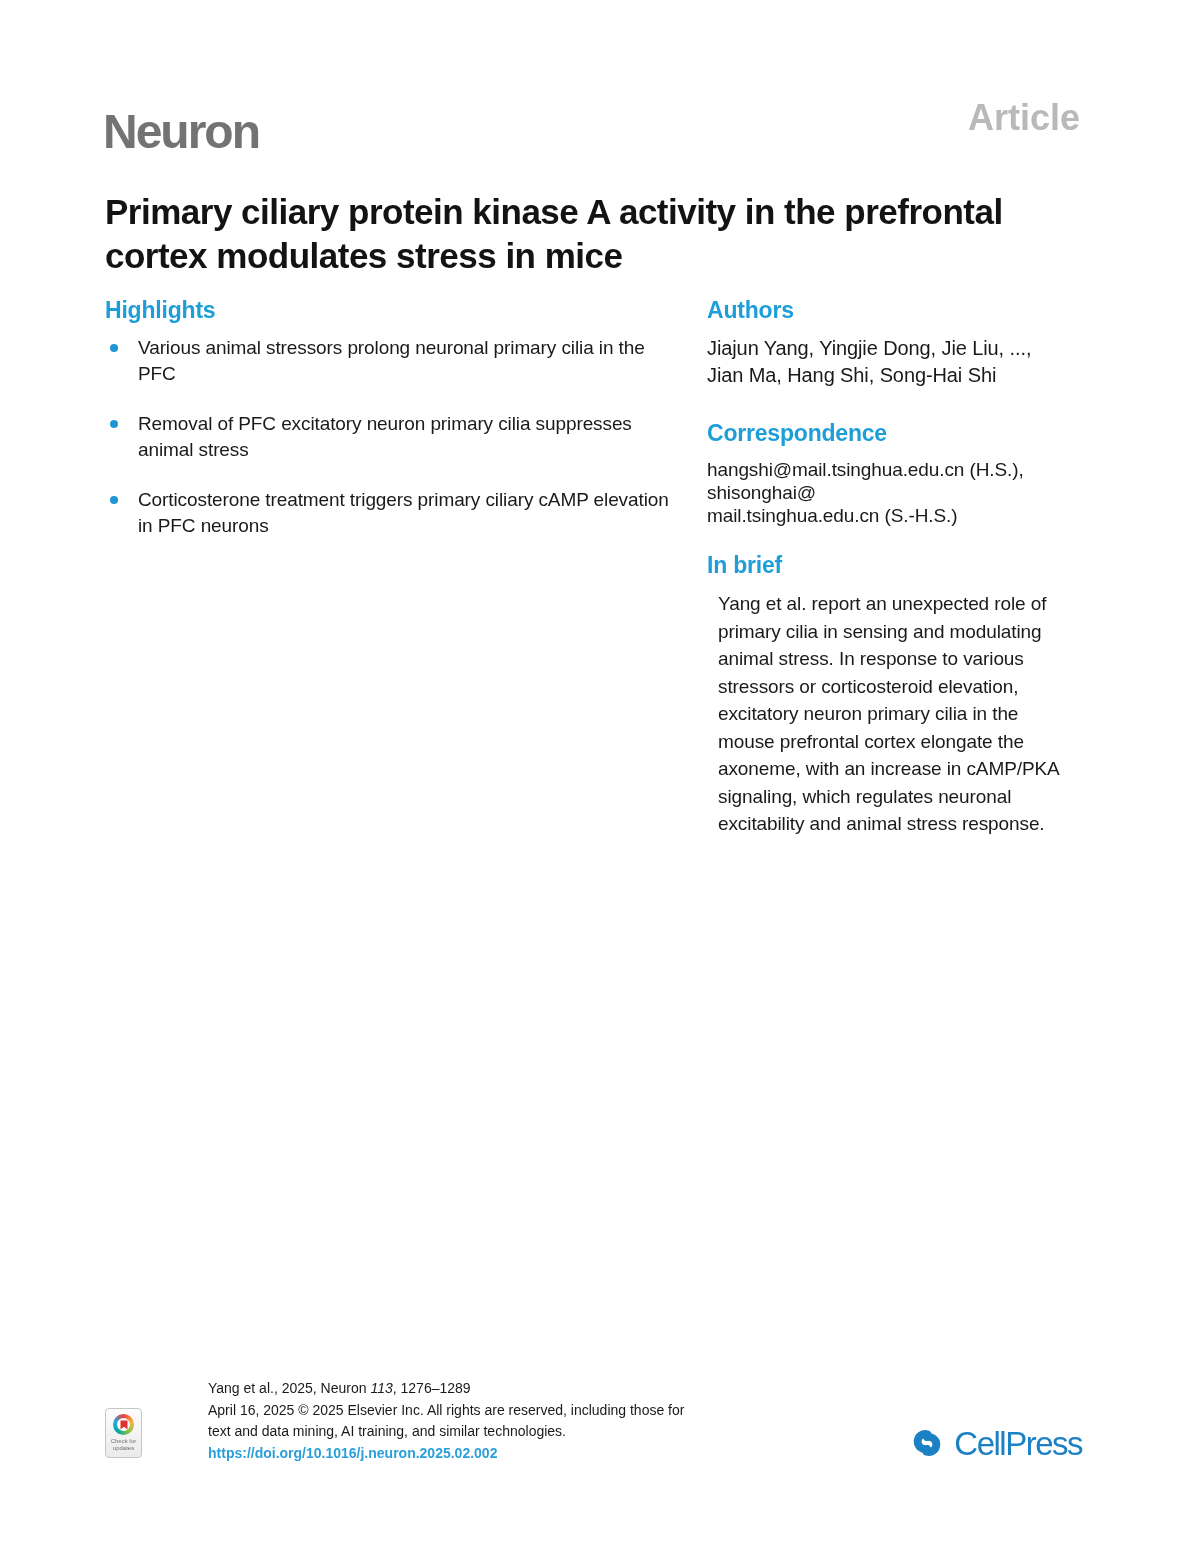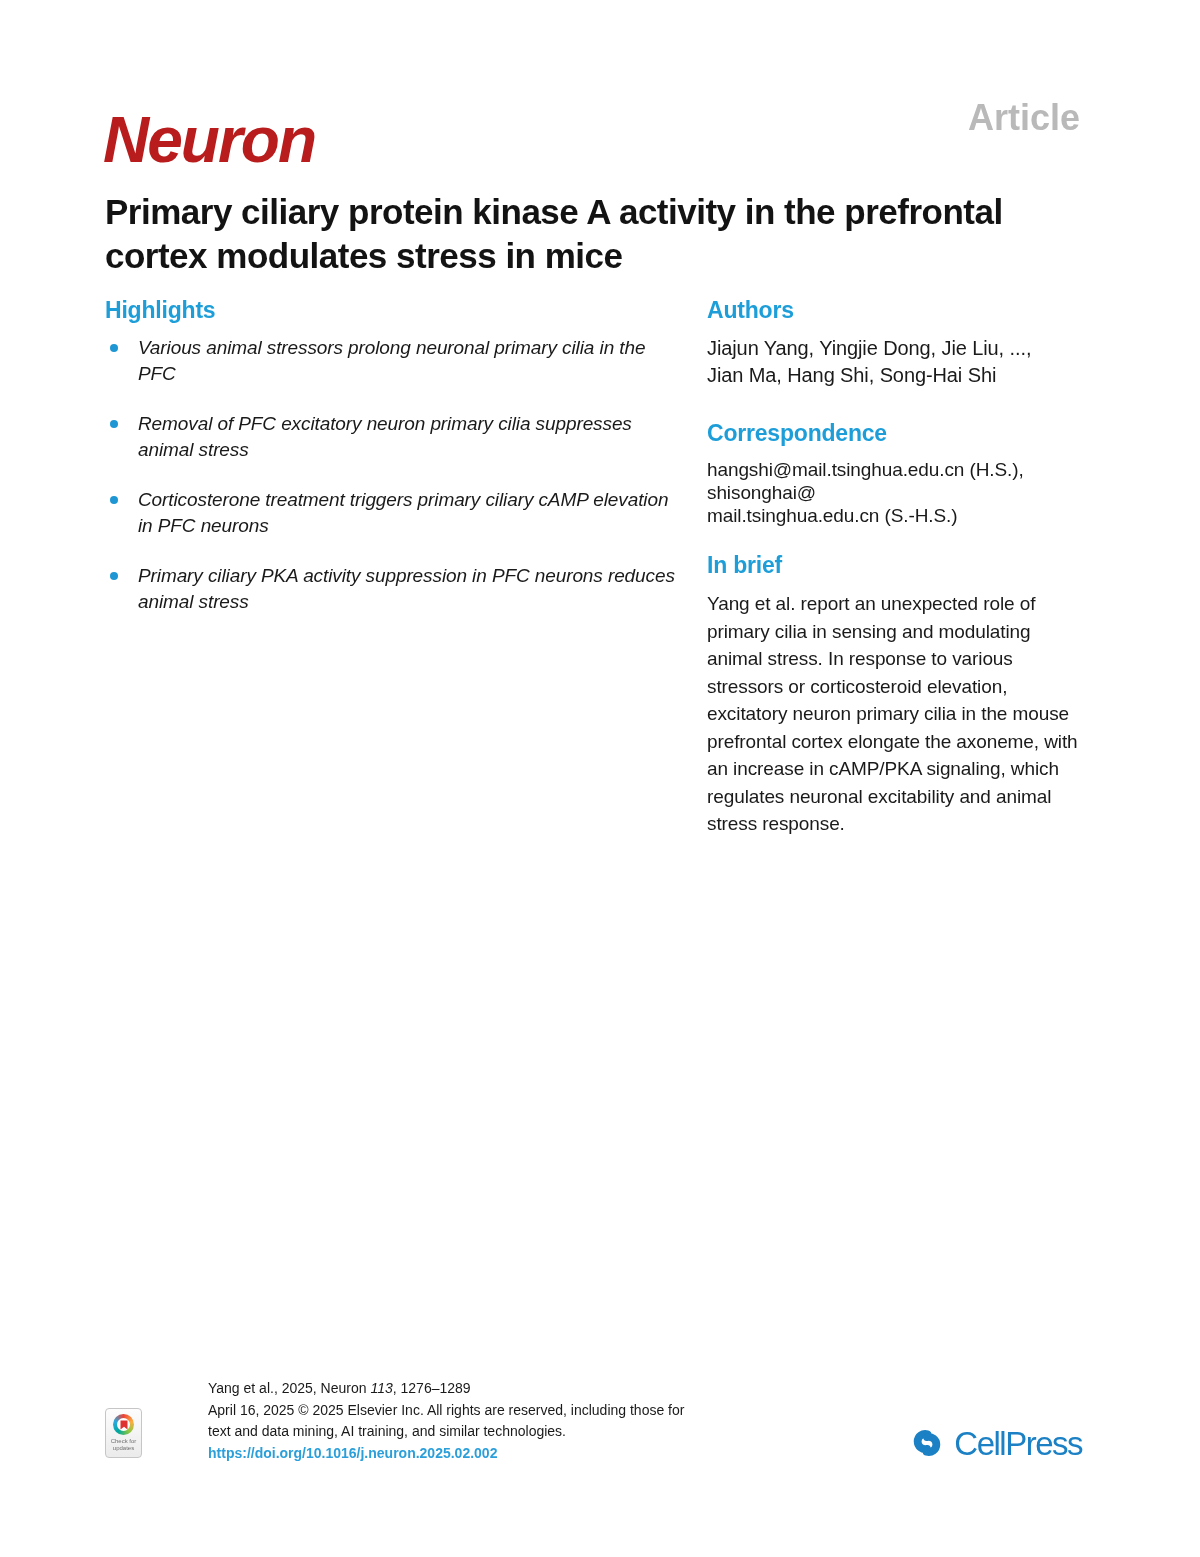--- a/index.html
+++ b/index.html
@@ -13,26 +13,25 @@
     width: 1200px;
     height: 1557px;
     background: #ffffff;
     overflow: hidden;
   }
 
   
   .journal-logo {
     position: absolute;
     left: 103px; top: 108px;
-    font-size: 64px;
+    font-size: 48px;
     font-weight: bold;
     letter-spacing: -2px;
-    color: #b91c1c;
+    color: #737373;
     line-height: 1;
-    font-style: italic;
   }
   .article-label {
     position: absolute;
     right: 120px; top: 100px;
     font-size: 36px;
     font-weight: bold;
     color: #b9b9b9;
     line-height: 1;
   }
 
@@ -68,26 +67,26 @@
   
   .hl-list { list-style: none; margin: 2px 0 0 0; padding: 0; }
   .hl-item { display: flex; align-items: flex-start; margin-bottom: 24px; }
   .hl-item .dot {
     flex: 0 0 auto;
     width: 8px; height: 8px;
     border-radius: 50%;
     background: #1e96d3;
     margin: 9px 20px 0 5px;
   }
-  .hl-item .hl-text { font-size: 19px; line-height: 26px; color: #1a1a1a; letter-spacing: -0.1px; font-style: italic; }
+  .hl-item .hl-text { font-size: 19px; line-height: 26px; color: #1a1a1a; letter-spacing: -0.1px; }
 
   
   .authors-names div { font-size: 20px; line-height: 27px; color: #1a1a1a; letter-spacing: -0.1px; }
   .corr-lines div { font-size: 19px; line-height: 23px; color: #1a1a1a; letter-spacing: -0.1px; }
-  .inbrief-text { margin: 0; font-size: 19px; line-height: 27.5px; color: #1a1a1a; letter-spacing: -0.1px; }
+  .inbrief-text { margin: 11px; font-size: 19px; line-height: 27.5px; color: #1a1a1a; letter-spacing: -0.1px; }
 
   
   .badge {
     position: absolute;
     left: 105px; top: 1408px;
     width: 37px; height: 50px;
     border: 1px solid #c6c6c6;
     border-radius: 4px;
     background: linear-gradient(#fdfdfd, #ebebeb);
     display: flex;
@@ -166,24 +165,20 @@
         <span class="hl-text">Various animal stressors prolong neuronal primary cilia in the PFC</span>
       </li>
       <li class="hl-item">
         <span class="dot"></span>
         <span class="hl-text">Removal of PFC excitatory neuron primary cilia suppresses animal stress</span>
       </li>
       <li class="hl-item">
         <span class="dot"></span>
         <span class="hl-text">Corticosterone treatment triggers primary ciliary cAMP elevation in PFC neurons</span>
       </li>
-      <li class="hl-item">
-        <span class="dot"></span>
-        <span class="hl-text">Primary ciliary PKA activity suppression in PFC neurons reduces animal stress</span>
-      </li>
     </ul>
   </div>
 
   <div class="col col-right">
     <h2 class="sec-h">Authors</h2>
     <div class="authors-names">
       <div>Jiajun Yang, Yingjie Dong, Jie Liu, ...,</div>
       <div>Jian Ma, Hang Shi, Song-Hai Shi</div>
     </div>
 

